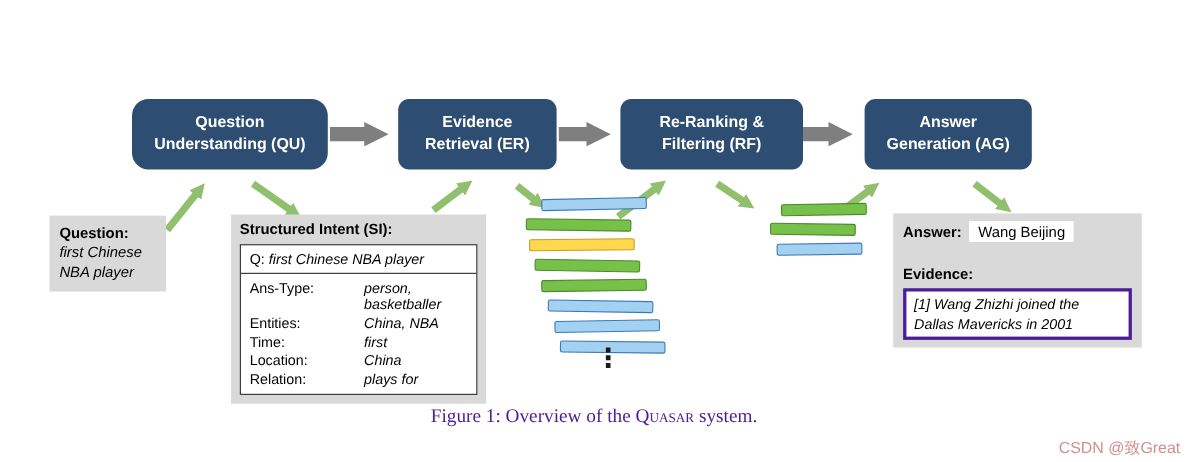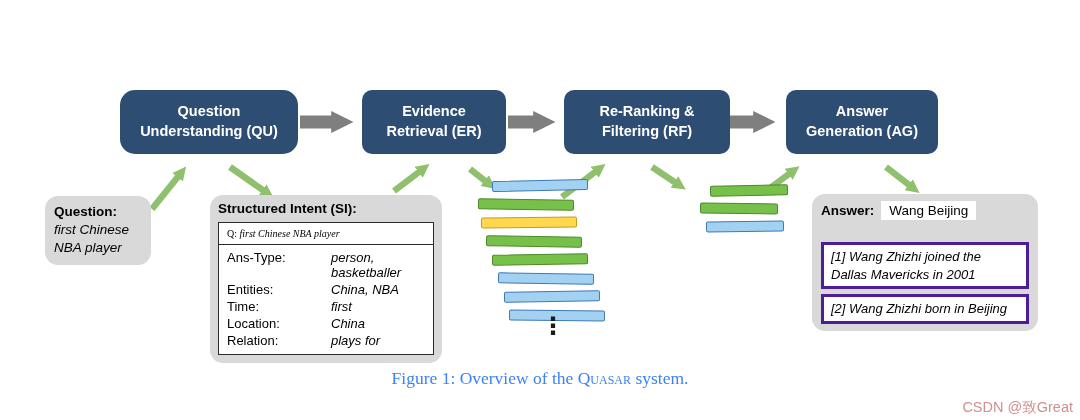--- a/index.html
+++ b/index.html
@@ -22,29 +22,29 @@
   #stage-ag{left:786px;width:152px;}
 
   
   #arrow-layer{position:absolute;left:0;top:0;pointer-events:none;}
   .garrow{stroke:var(--pipeline-arrow,#7f7f7f);stroke-width:13;marker-end:url(#arrow-gray);}
   .grn{stroke:var(--green-arrow,#90bf6e);stroke-width:6.5;marker-end:url(#arrow-green);}
   .gray-head{fill:var(--pipeline-arrow,#7f7f7f);}
   .green-head{fill:var(--green-arrow,#90bf6e);}
 
   
-  .graybox{background:var(--gray-box,#d9d9d9);box-sizing:border-box;border-radius:13px;}
+  .graybox{background:var(--gray-box,#d9d9d9);box-sizing:border-box;}
   #question-box{left:45px;top:196px;width:106px;padding:7px 9px;font-size:13.5px;line-height:1.35;}
   #question-box .lbl{font-weight:bold;}
   .ital{font-style:italic;}
 
   #si-box{left:210px;top:195px;width:232px;padding:6px 8px 8px 8px;font-size:13.5px;}
   #si-box .title{font-weight:bold;margin-bottom:6px;}
   #si-table{background:#fff;border:1.3px solid #2b2b2b;}
-  #si-query{padding:5px 8px;border-bottom:1.3px solid #2b2b2b;font-size:10px;font-family:Liberation Serif, serif;}
+  #si-query{padding:5px 8px;border-bottom:1.3px solid #2b2b2b;font-size:13px;}
   .si-rows{padding:4px 0 5px 0;}
   .si-row{display:grid;grid-template-columns:74px 1fr;padding:1px 8px;font-size:13px;gap:30px;}
   .si-row .val{font-style:italic;}
 
   
   .stack{position:absolute;}
   #stack1{left:478px;top:180px;width:140px;height:160px;}
   #stack2{left:700px;top:185px;width:100px;height:60px;}
   .bar{position:absolute;border-radius:2px;border:1.6px solid;box-sizing:border-box;}
   .bar-blue{background:var(--bar-blue-fill,#a3d1f2);border-color:var(--bar-blue-border,#3d7ab5);}
@@ -55,21 +55,21 @@
   
   #answer-box{left:812px;top:194px;width:226px;padding:7px 9px;font-size:13.5px;}
   #answer-box .lbl{font-weight:bold;}
   .whitebox{background:#fff;display:inline-block;padding:2px 8px;}
   .evidence-item{background:#fff;border:3px solid #4c1d95;font-style:italic;font-size:13px;
     padding:3px 7px;margin-top:5px;line-height:1.35;}
   #answer-row{display:flex;align-items:center;gap:7px;margin-bottom:22px;}
   #evidence-label{margin-bottom:2px;}
 
   
-  #caption{left:0;right:0;top:368px;text-align:center;color:#3b82f6;
+  #caption{left:0;right:0;top:368px;text-align:center;color:#4c1d95;
     font-family:"Liberation Serif","DejaVu Serif",serif;font-size:17.5px;}
   #caption .smallcaps{font-variant:small-caps;}
   #watermark{right:7px;bottom:3px;font-size:14.5px;color:#d18f8f;}
 </style>
 </head>
 <body>
 
 <svg id="arrow-layer" width="1080" height="420">
   <defs>
     <marker id="arrow-gray" viewBox="0 0 10 10" refX="4" refY="5" markerWidth="1.7" markerHeight="1.7" orient="auto">
@@ -150,21 +150,21 @@
     <div class="bar bar-green" style="top: 0px; left: 10px; width: 78px; height: 10.5px; transform: rotate(-1deg);"></div>
     <div class="bar bar-green" style="top: 18px; left: 0px; width: 78px; height: 10.5px; transform: rotate(0.8deg);"></div>
     <div class="bar bar-blue" style="top: 36px; left: 6px; width: 78px; height: 10.5px; transform: rotate(-0.8deg);"></div>
   </div>
 
 <div class="abs graybox" id="answer-box">
   <div id="answer-row">
     <span class="lbl">Answer:</span>
     <span class="whitebox">Wang Beijing</span>
   </div>
+  <div class="lbl" id="evidence-label">Evidence:</div>
   <div class="evidence-item">[1] Wang Zhizhi joined the Dallas Mavericks in 2001</div>
-  <div class="evidence-item">[2] Wang Zhizhi born in Beijing</div>
 </div>
 
 <div class="abs" id="caption">
   <span>Figure 1: Overview of the </span><span class="smallcaps">Quasar</span><span> system.</span>
 </div>
 
 <div class="abs" id="watermark">CSDN @致Great</div>
 
 </body></html>

